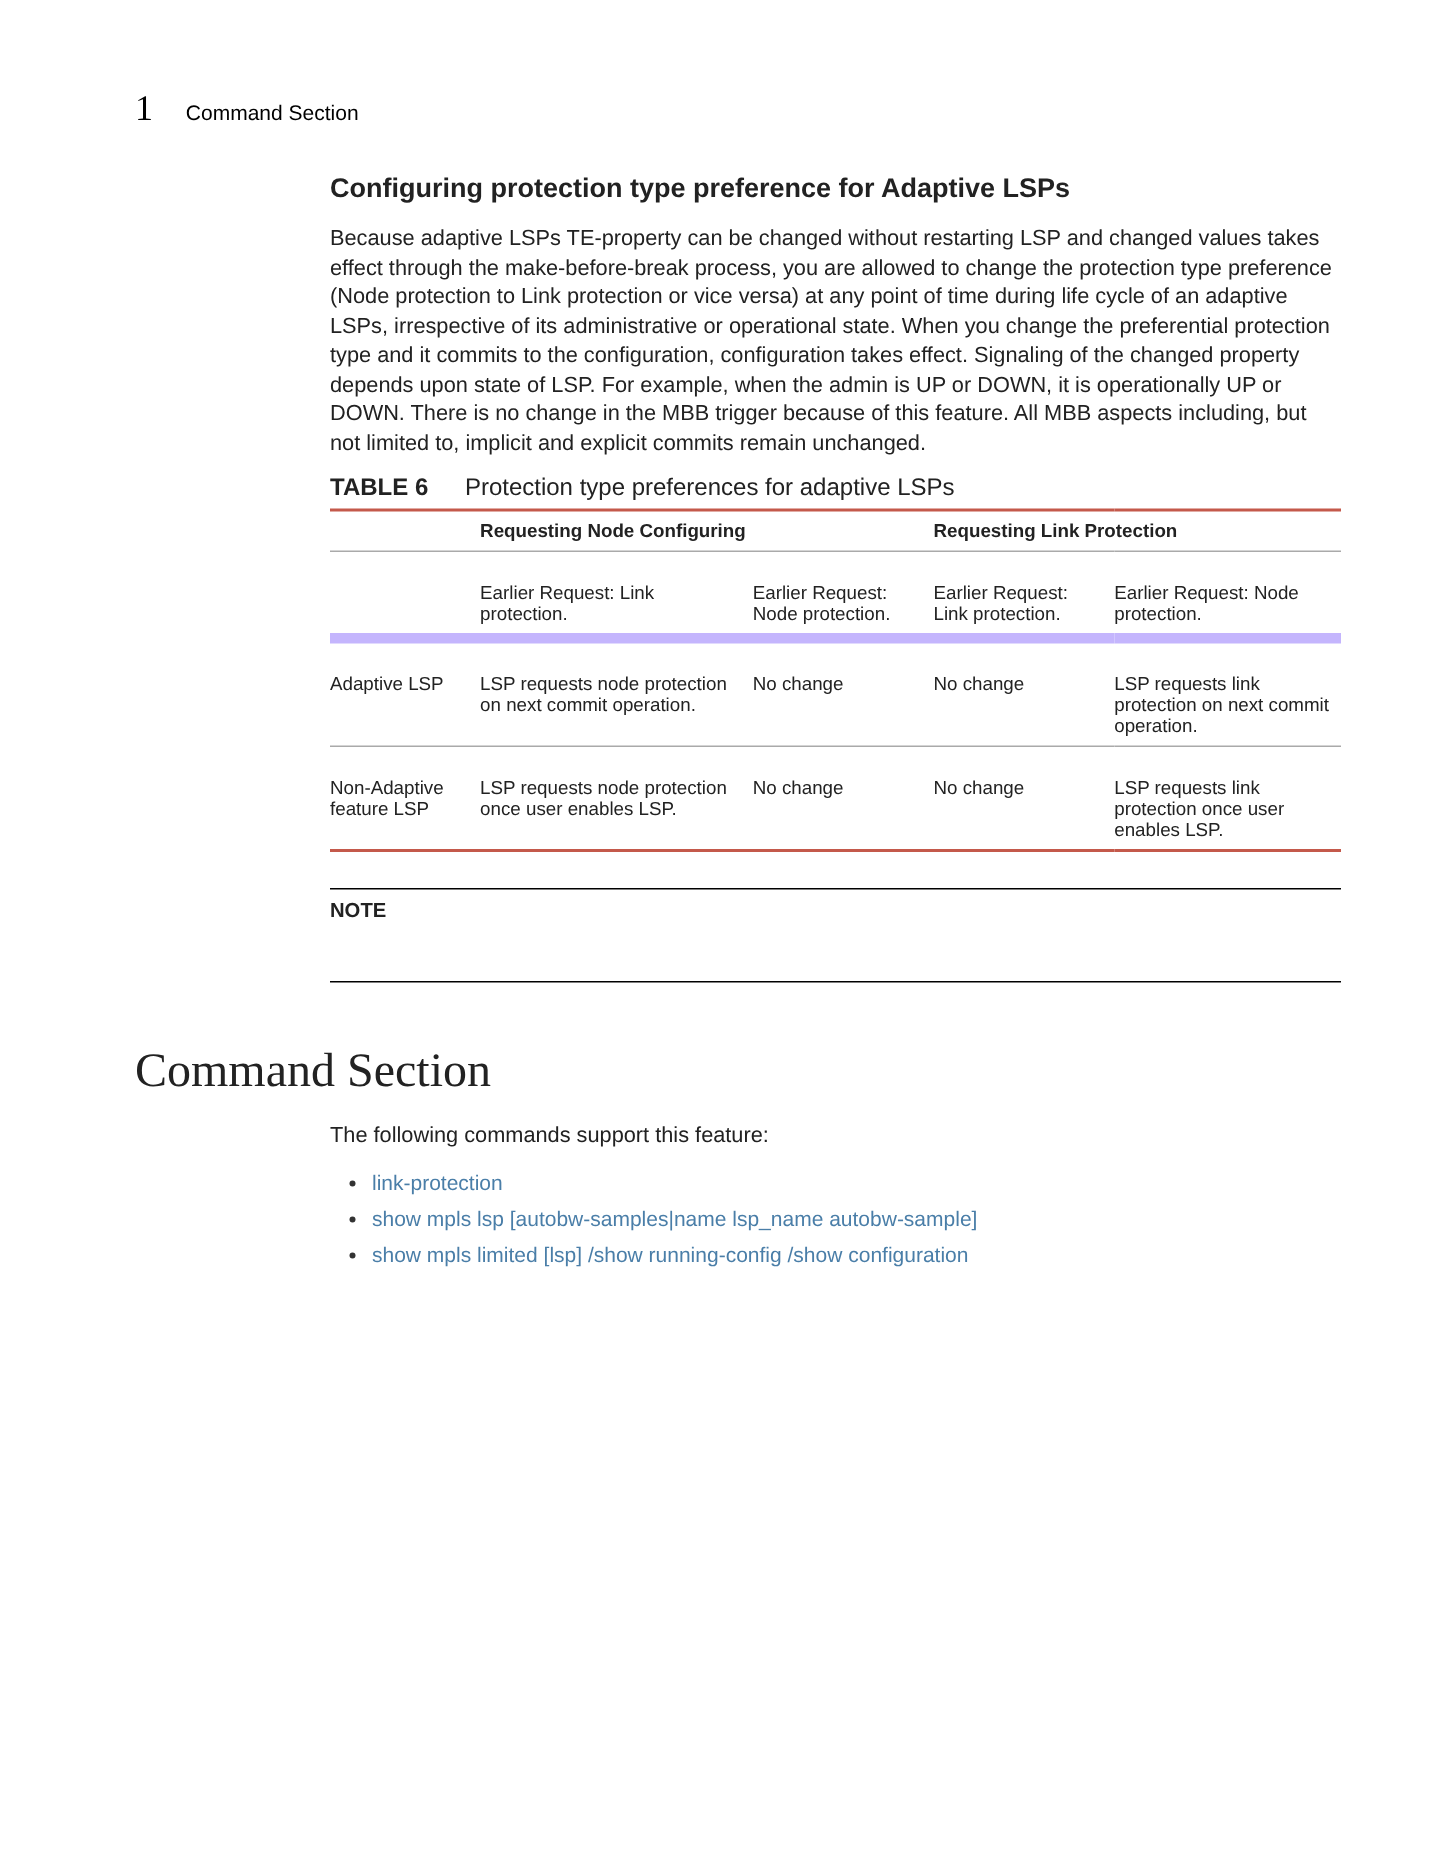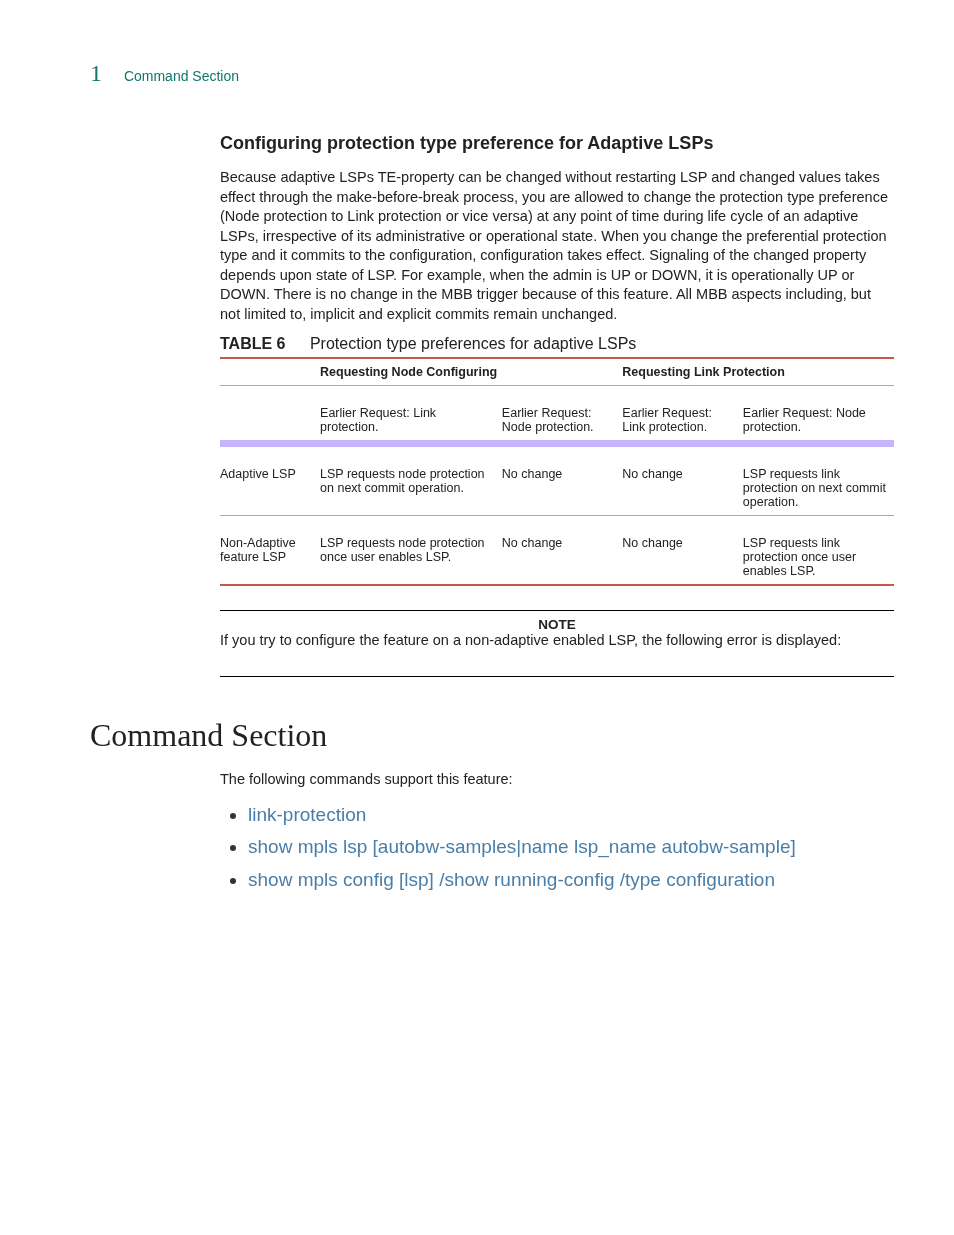--- a/index.html
+++ b/index.html
@@ -11,22 +11,22 @@
   }
   .page {
     width: 954px;
     height: 1235px;
     box-sizing: border-box;
     padding: 60px 60px 60px 90px;
     position: relative;
   }
   .running-header {
     font-size: 14px;
-    color: #0f766e;
-    margin-bottom: 46px;
+    color: #000000;
+    margin-bottom: 28px;
   }
   .running-header .chapnum {
     font-family: Georgia, "Times New Roman", serif;
     font-size: 24px;
     margin-right: 18px;
     vertical-align: baseline;
   }
   .content-block {
     margin-left: 130px;
   }
@@ -70,38 +70,37 @@
   .thin-border { border-top: 1px solid #aaa; }
   .note-block {
     margin-top: 24px;
     border-top: 1px solid #000;
     border-bottom: 1px solid #000;
     padding: 6px 0 28px 0;
   }
   .note-label {
     font-weight: bold;
     font-size: 13.5px;
-    margin-bottom: 0;
-    text-align: center;
+    margin-bottom: 12px;
   }
   .note-text {
     font-size: 14.5px;
   }
   h1.section {
     font-family: Georgia, "Times New Roman", serif;
     font-weight: normal;
     font-size: 32px;
     margin: 40px 0 16px 0;
   }
   ul.cmdlist {
     margin: 4px 0 0 0;
     padding-left: 28px;
   }
   ul.cmdlist li {
-    font-size: 19px;
+    font-size: 14px;
     line-height: 1.7;
     color: #333;
   }
   ul.cmdlist li .link {
     color: #4a7ea8;
   }
   .col-rowlabel { width: 90px; }
   .col-a { width: 170px; }
   .col-b { width: 110px; }
   .col-c { width: 110px; }
@@ -152,28 +151,27 @@
         <td>LSP requests node protection once user enables LSP.</td>
         <td>No change</td>
         <td>No change</td>
         <td>LSP requests link protection once user enables LSP.</td>
       </tr>
     </tbody>
       </table>
 
     <div class="note-block">
       <div class="note-label">NOTE</div>
-      <div class="note-text">If you try to configure the feature on a non-adaptive enabled LSP, the following error is displayed:</div>
     </div>
   </div>
 
   <h1 class="section">Command Section</h1>
 
   <div class="content-block">
     <p class="body">The following commands support this feature:</p>
     <ul class="cmdlist">
       <li><span class="link">link-protection</span></li>
       <li><span class="link">show mpls lsp [autobw-samples|name lsp_name autobw-sample]</span></li>
-      <li><span class="link">show mpls config [lsp] /show running-config /type configuration</span></li>
+      <li><span class="link">show mpls limited [lsp] /show running-config /show configuration</span></li>
     </ul>
   </div>
 
 </div>
 
 </body></html>

